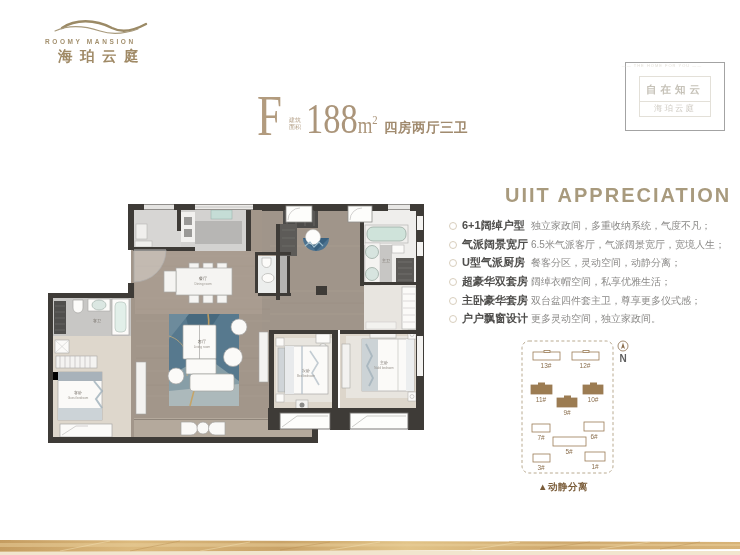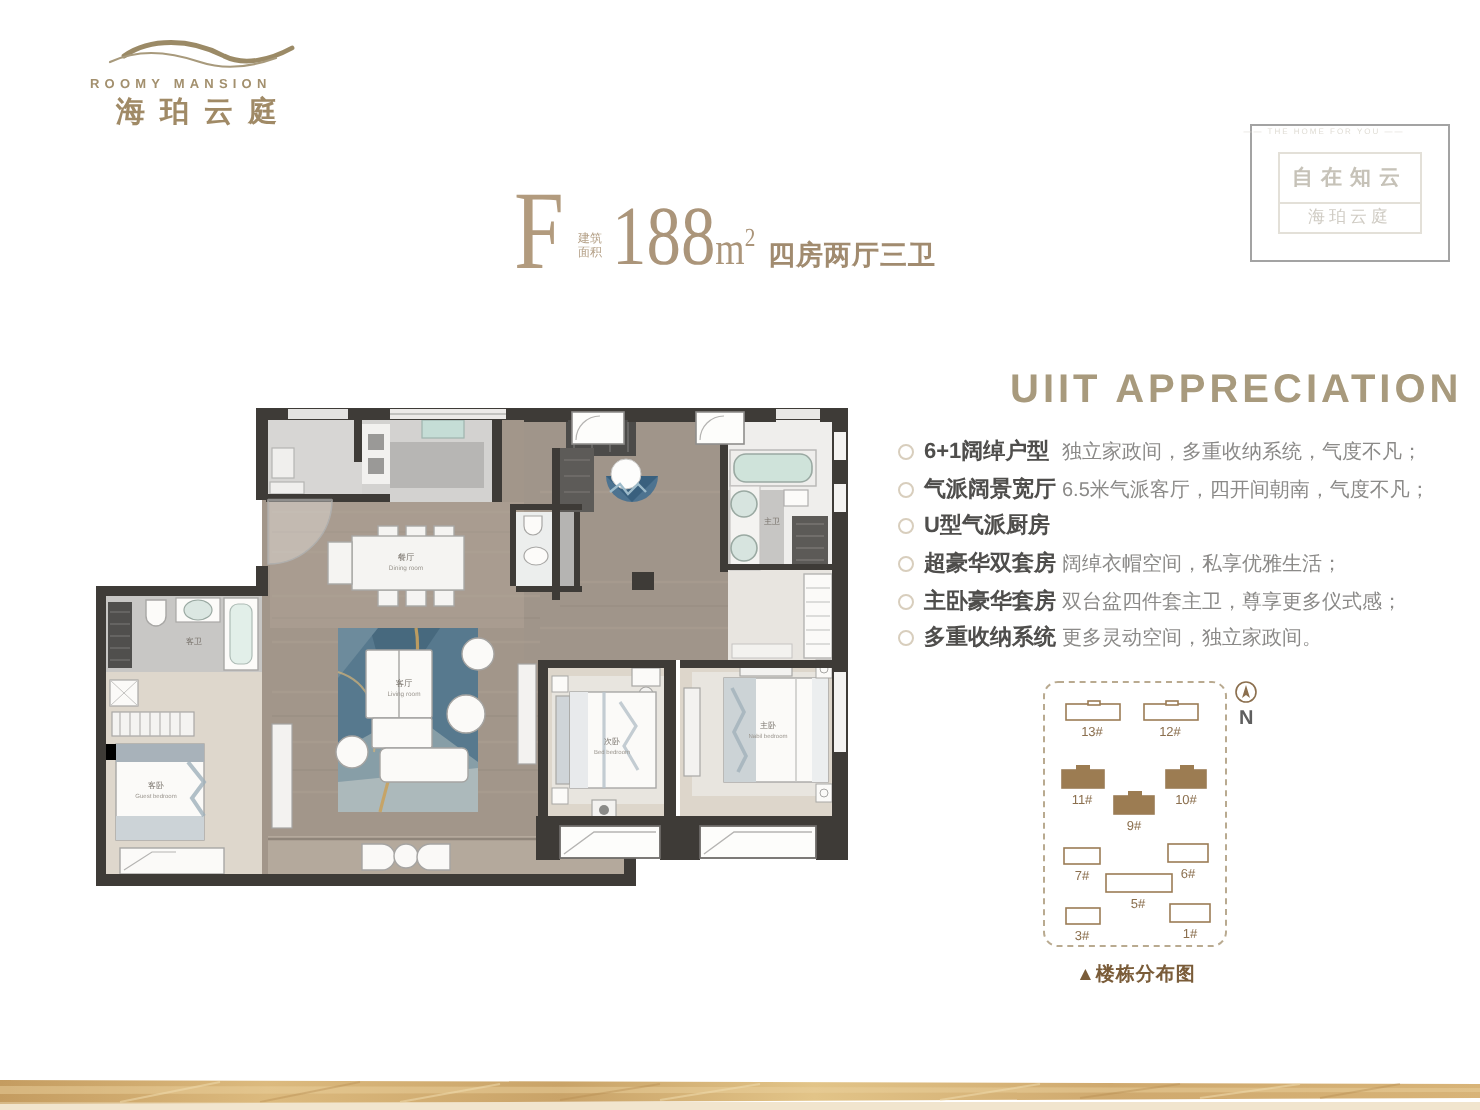--- a/index.html
+++ b/index.html
@@ -56,39 +56,40 @@
 
   <div class="rtitle">UIIT APPRECIATION</div>
   <div class="item" style="top:218px;">
       <span class="dot"></span>
       <span class="lab">6+1阔绰户型</span>
       <span class="des">独立家政间，多重收纳系统，气度不凡；</span>
     </div>
   <div class="item" style="top:237px;">
       <span class="dot"></span>
       <span class="lab">气派阔景宽厅</span>
-      <span class="des">6.5米气派客厅，四开间朝南，气度不凡；</span>
+      <span class="des">6.5米气派客厅，气派阔景宽厅，宽境人生；</span>
     </div>
   <div class="item" style="top:255px;">
       <span class="dot"></span>
       <span class="lab">U型气派厨房</span>
+      <span class="des">餐客分区，灵动空间，动静分离；</span>
     </div>
   <div class="item" style="top:274px;">
       <span class="dot"></span>
       <span class="lab">超豪华双套房</span>
       <span class="des">阔绰衣帽空间，私享优雅生活；</span>
     </div>
   <div class="item" style="top:293px;">
       <span class="dot"></span>
       <span class="lab">主卧豪华套房</span>
       <span class="des">双台盆四件套主卫，尊享更多仪式感；</span>
     </div>
   <div class="item" style="top:311px;">
       <span class="dot"></span>
-      <span class="lab">多重收纳系统</span>
+      <span class="lab">户户飘窗设计</span>
       <span class="des">更多灵动空间，独立家政间。</span>
     </div>
 
   <svg class="abs" style="left:516px;top:336px" width="125" height="140" viewBox="0 0 125 140">
     <rect x="6" y="5" width="91" height="132" rx="7" fill="none" stroke="#b9aa90" stroke-width="1" stroke-dasharray="3,2.4"></rect>
 
     <circle cx="107" cy="10" r="5" fill="none" stroke="#8b6f4e" stroke-width="0.8"></circle>
     <path d="M107 6.5 L109 13 L107 11.5 L105 13 Z" fill="#8b6f4e"></path>
     <text x="103.5" y="26" font-size="10" fill="#5f5f5f" font-weight="bold">N</text>
     <g stroke="#9b7c55" stroke-width="0.8" fill="#fff">
@@ -114,21 +115,21 @@
       <text x="25" y="66">11#</text>
         <text x="77" y="66">10#</text>
       <text x="51" y="79">9#</text>
       <text x="25" y="104">7#</text>
         <text x="78" y="103">6#</text>
       <text x="53" y="118">5#</text>
       <text x="25" y="134">3#</text>
         <text x="79" y="133">1#</text>
     </g>
   </svg>
-  <div class="mapcap">▲楼栋分布图</div>
+  <div class="mapcap">▲动静分离</div>
 
   <svg class="abs" style="left:0;top:538px" width="740" height="17" viewBox="0 0 740 17">
     <defs>
       <linearGradient id="gold" x1="0" y1="0" x2="1" y2="0">
         <stop offset="0" stop-color="#c49c60"></stop>
         <stop offset="0.18" stop-color="#dcba7e"></stop>
         <stop offset="0.38" stop-color="#c9a368"></stop>
         <stop offset="0.55" stop-color="#e2c488"></stop>
         <stop offset="0.75" stop-color="#cfa96e"></stop>
         <stop offset="1" stop-color="#d8b478"></stop>

